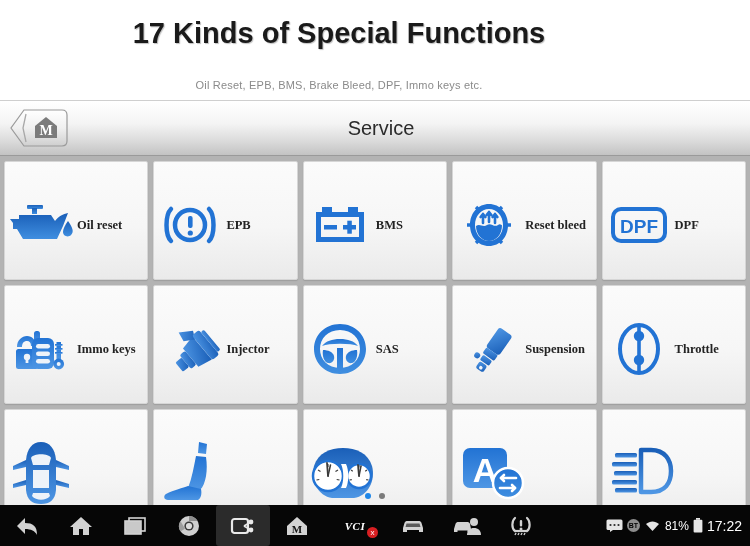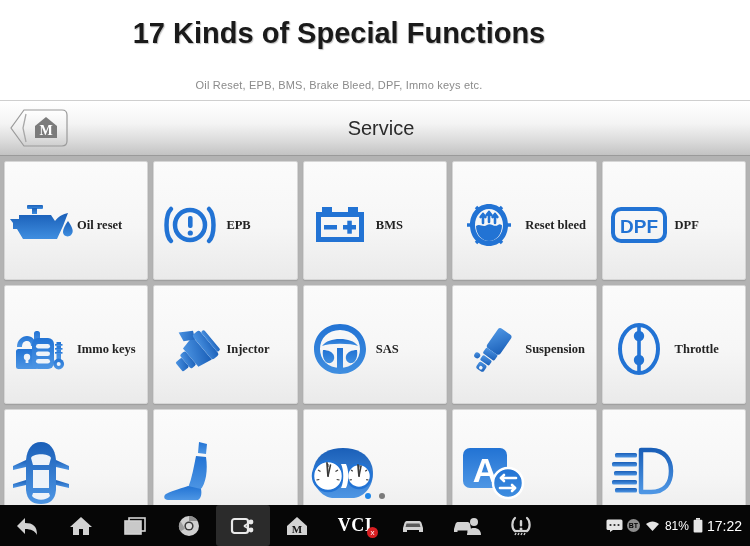--- a/index.html
+++ b/index.html
@@ -137,22 +137,22 @@
     display:flex;align-items:center;justify-content:center;
     cursor:pointer;
   }
   .nav-item.sel{background:#2b2b2b;border-radius:3px;}
   .nav-item svg{display:block;}
   .vci{
     display:flex;align-items:center;justify-content:center;
     width:62px;height:41px;position:relative;cursor:pointer;
   }
   .vci-txt{
-    color:#ffffff;font-weight:bold;
-    font-size:18px;letter-spacing:0.5px;
+    color:#ffffff;font-weight:bold;font-style:italic;
+    font-size:11px;letter-spacing:0.5px;
     font-family:"Liberation Serif", serif;
   }
   .vci-x{
     position:absolute;right:8px;bottom:8px;
     width:11px;height:11px;border-radius:50%;
     background:#d81f22;
     color:#fff;font-size:8px;line-height:11px;text-align:center;
     font-family:"Liberation Sans", sans-serif;
   }
   .nav-right{

